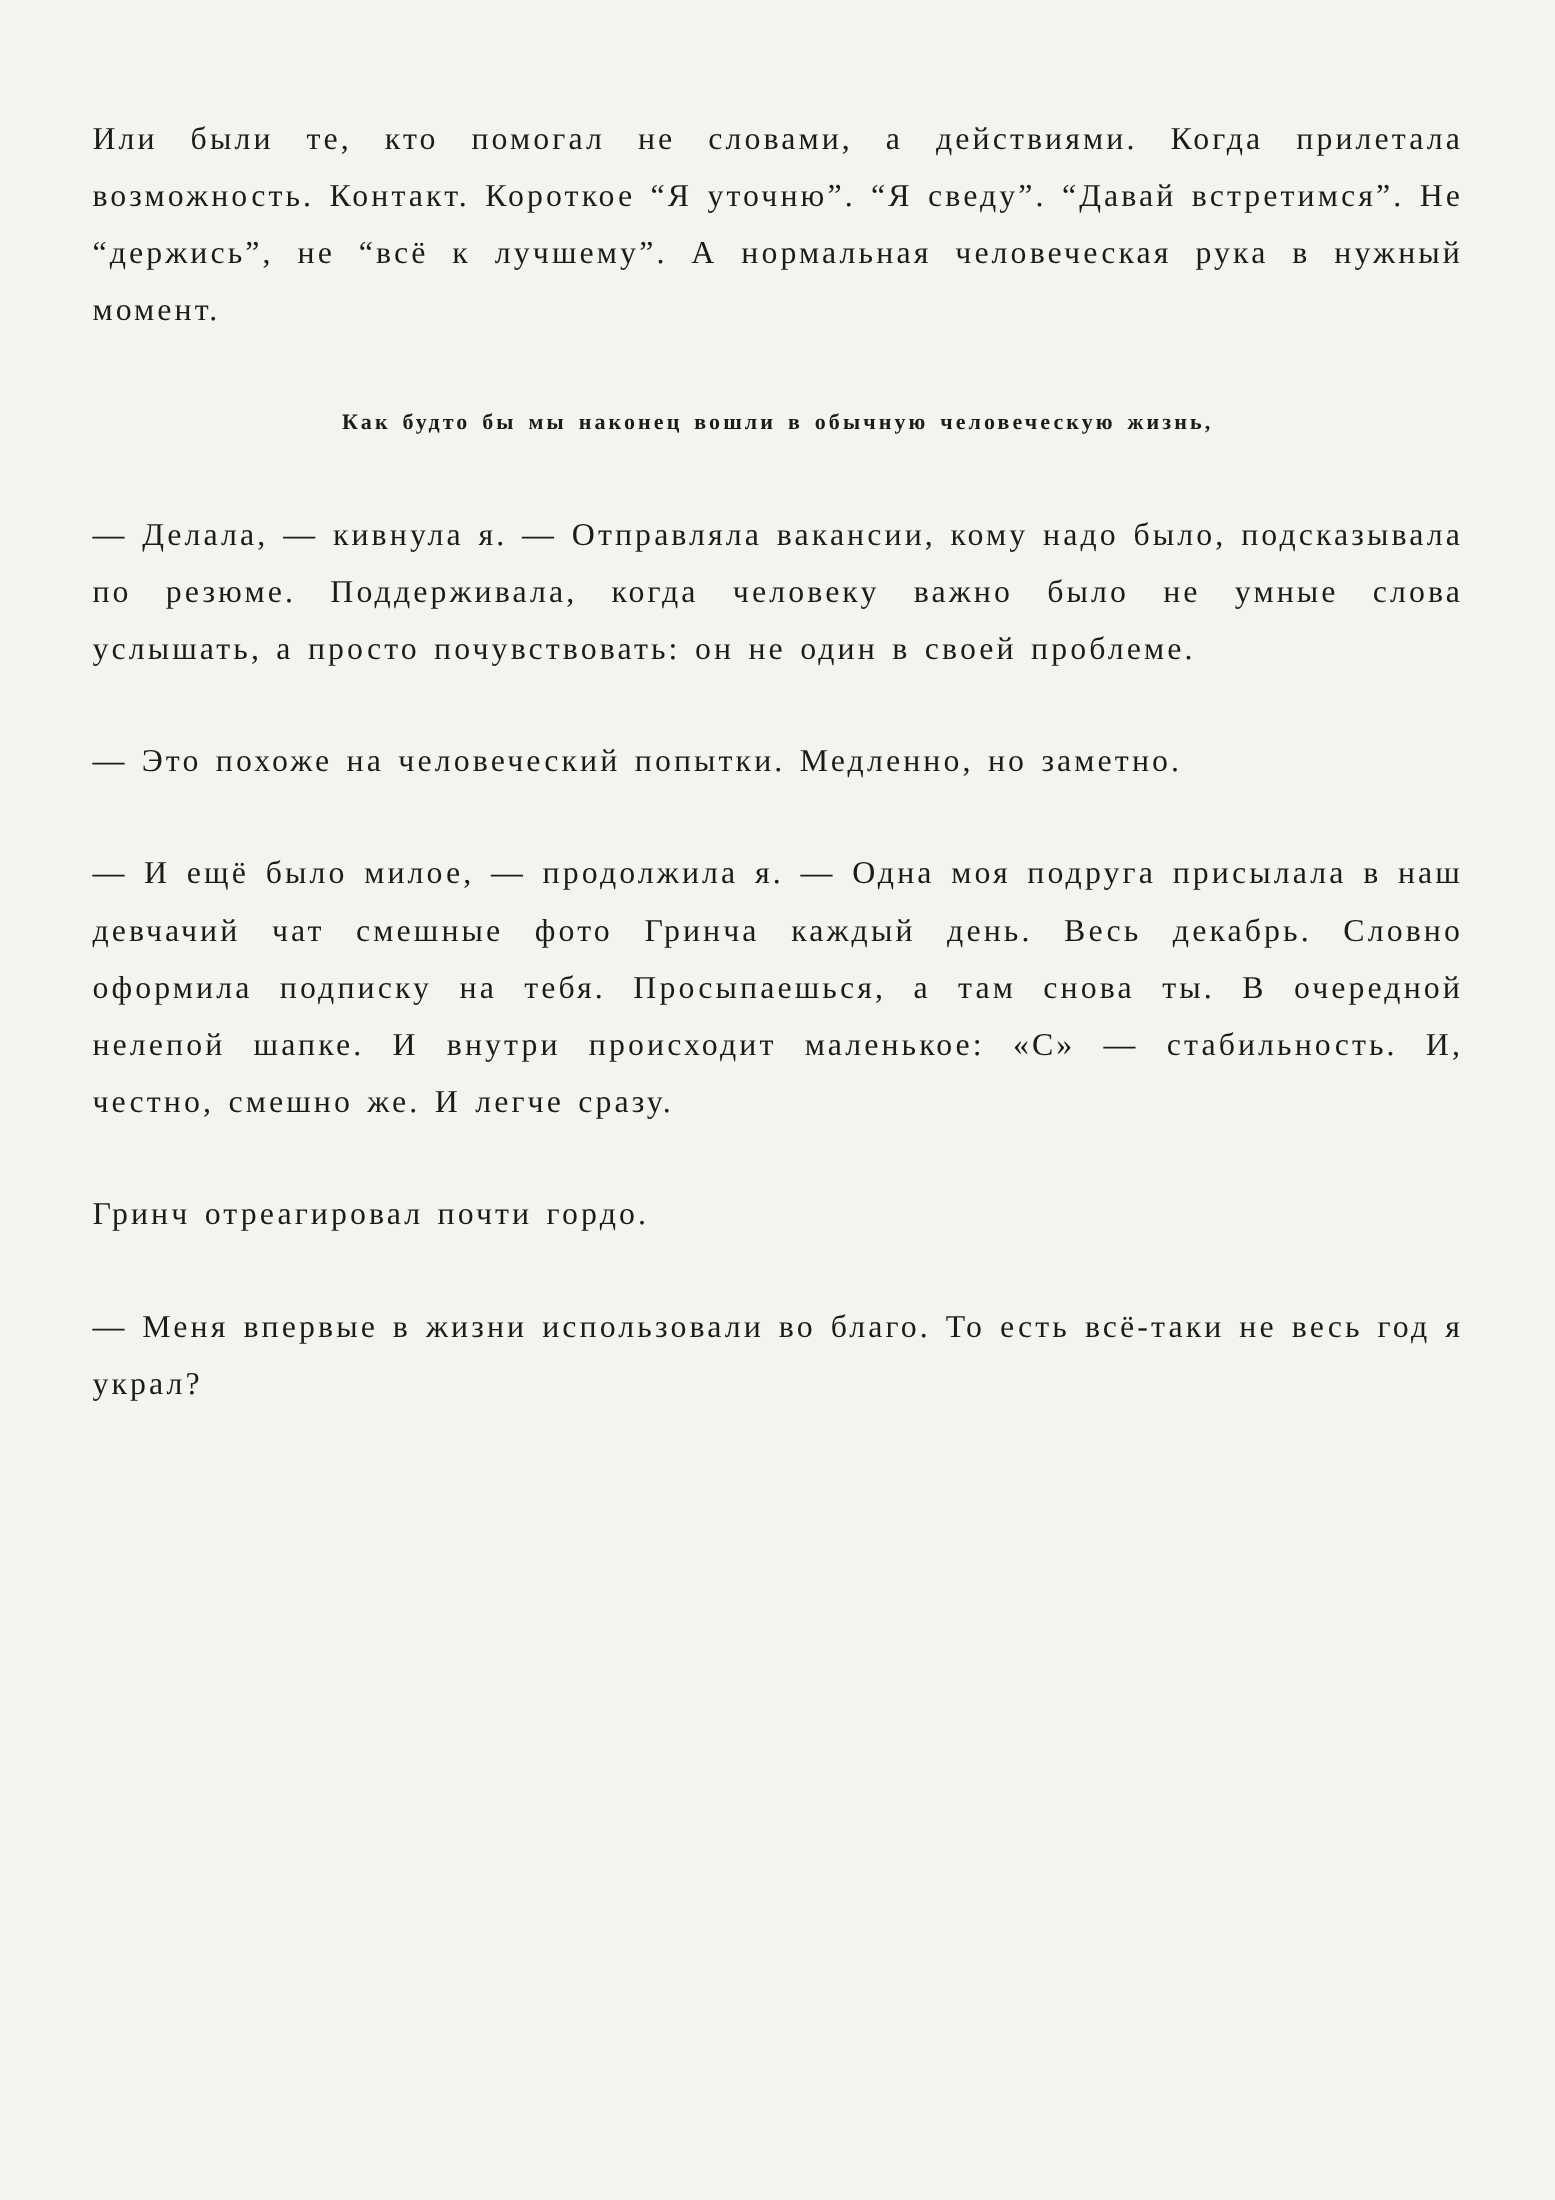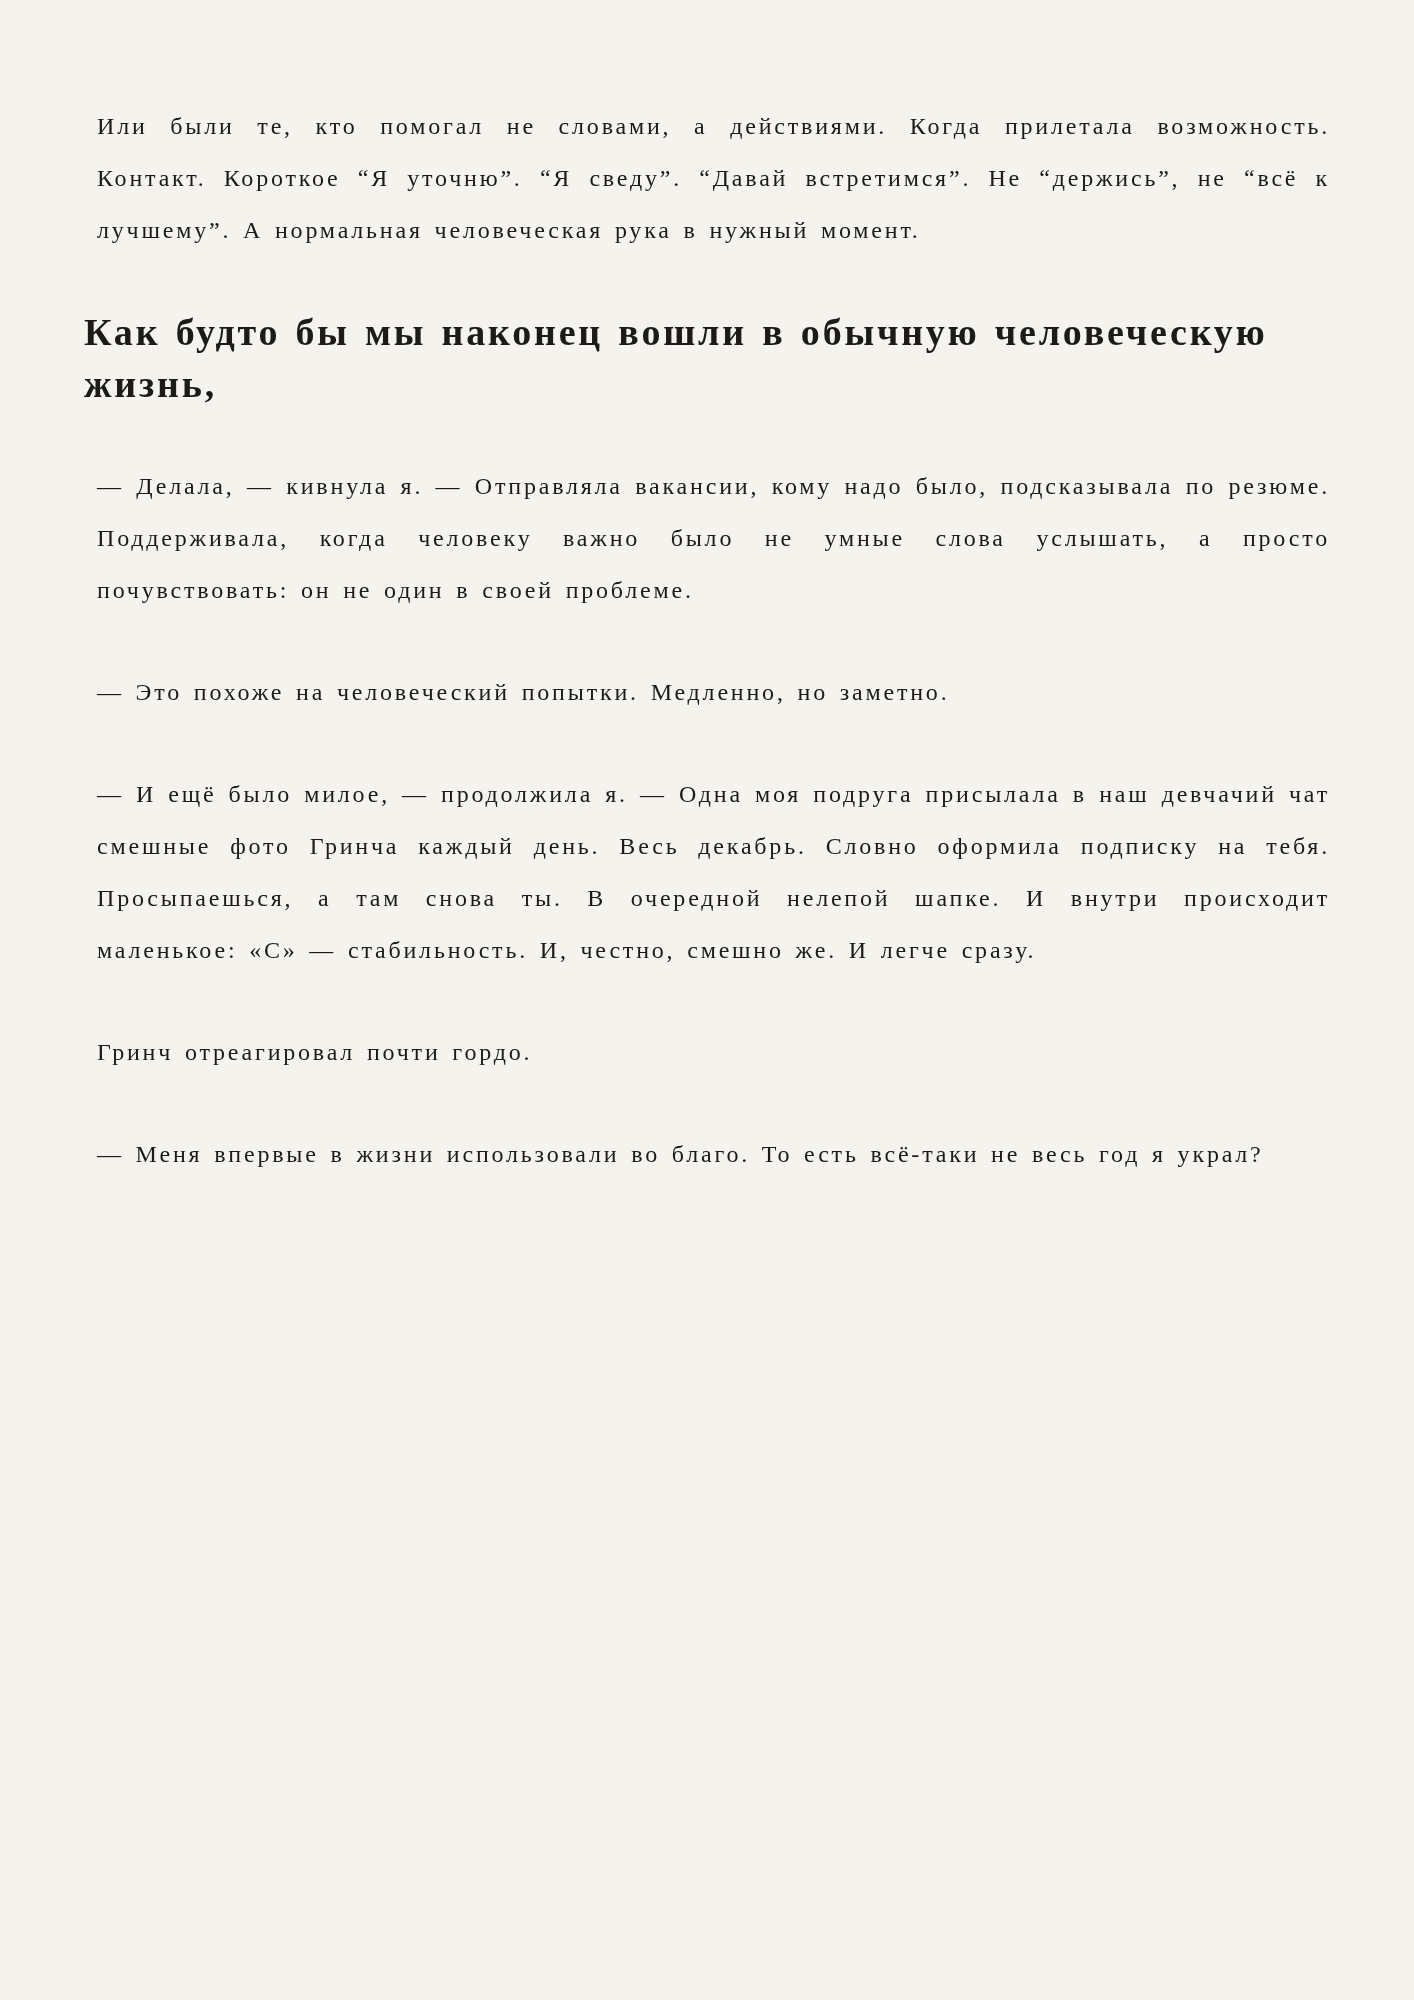--- a/index.html
+++ b/index.html
@@ -14,33 +14,34 @@
   }
   .page {
     box-sizing: border-box;
     width: 1414px;
     height: 2000px;
     padding: 100px 84px 60px 84px;
     font-family: "Liberation Serif", "DejaVu Serif", serif;
     color: #1c1b18;
   }
   .para {
-    font-size: 24px;
+    font-size: 29px;
     line-height: 52px;
     letter-spacing: 2.8px;
     word-spacing: 3px;
     text-align: justify;
-    margin: 0 0 50px 13px;
+    margin: 0 0 50px 0;
   }
   .heading {
-    font-size: 38px;
+    font-size: 20px;
     line-height: 52px;
     letter-spacing: 2.8px;
     word-spacing: 3px;
     font-weight: bold;
+    text-align: center;
     margin: 0 0 50px 0;
   }
   .heading-line {
     display: block;
   }
 </style>
 </head>
 <body>
 
 <div class="page">

